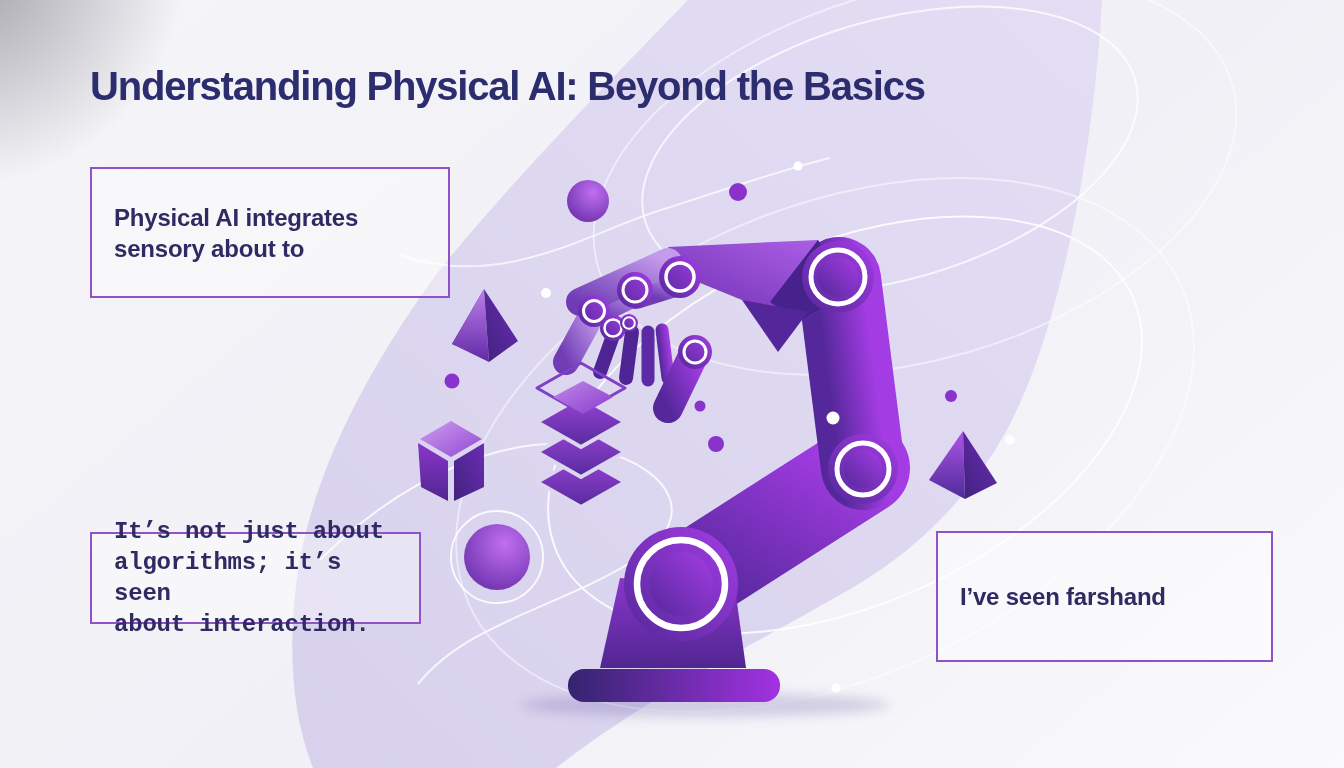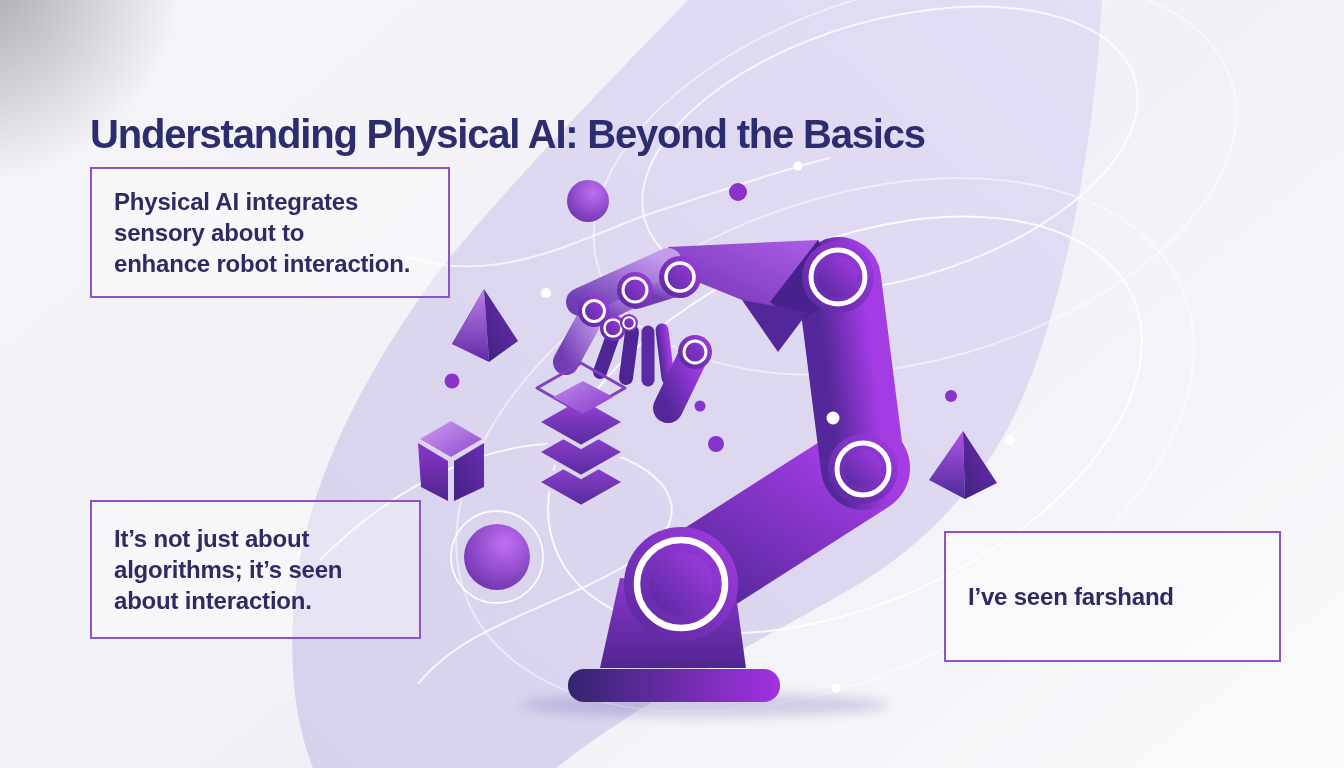--- a/index.html
+++ b/index.html
@@ -10,32 +10,32 @@
   }
   #corner-smudge{
     position:absolute;left:0;top:0;width:180px;height:180px;
     background:radial-gradient(circle at -30px -30px, rgba(96,94,106,.55) 0%, rgba(96,94,106,0) 72%);
     pointer-events:none;
   }
   #illustration-svg{position:absolute;left:0;top:0;width:1344px;height:768px;}
   .page-title{
     position:absolute;left:90px;top:64px;
     font-size:40px;line-height:44px;font-weight:bold;letter-spacing:-1.2px;
-    color:#2b2d6e;white-space:nowrap;margin-top:48px;
+    color:#2b2d6e;white-space:nowrap;
   }
   .callout{
     position:absolute;box-sizing:border-box;
     border:2px solid #8f52c8;background:rgba(255,255,255,.38);
     color:#2e2b63;font-weight:bold;font-size:24px;line-height:31px;letter-spacing:-.2px;
     display:flex;flex-direction:column;justify-content:center;
     padding:0 22px;
   }
   #callout-top-left{left:90px;top:167px;width:360px;height:131px;}
-  #callout-bottom-left{left:90px;top:500px;width:331px;height:139px;}
-  #callout-bottom-right{left:936px;top:531px;width:337px;height:131px;margin-left:8px;}
+  #callout-bottom-left{left:90px;top:532px;width:331px;height:92px;font-family:Liberation Mono, monospace;}
+  #callout-bottom-right{left:936px;top:531px;width:337px;height:131px;}
 </style>
 </head>
 <body>
 
 <div id="canvas">
 
   <svg id="illustration-svg" viewBox="0 0 1344 768" xmlns="http://www.w3.org/2000/svg">
     <defs>
       <linearGradient id="gBlob" x1="1" y1="0" x2="0" y2="1">
         <stop offset="0" stop-color="#e3def4"></stop>
@@ -220,21 +220,20 @@
     </g>
   </svg>
 
   <div id="corner-smudge"></div>
 
   <div class="page-title">Understanding Physical AI: Beyond the Basics</div>
 
   <div class="callout" id="callout-top-left">
     <div>Physical AI integrates</div>
     <div>sensory about to</div>
-    <div>enhance robot interaction.</div>
   </div>
 
   <div class="callout" id="callout-bottom-left">
     <div>It’s not just about</div>
     <div>algorithms; it’s seen</div>
     <div>about interaction.</div>
   </div>
 
   <div class="callout" id="callout-bottom-right">
     <div>I’ve seen farshand</div>

